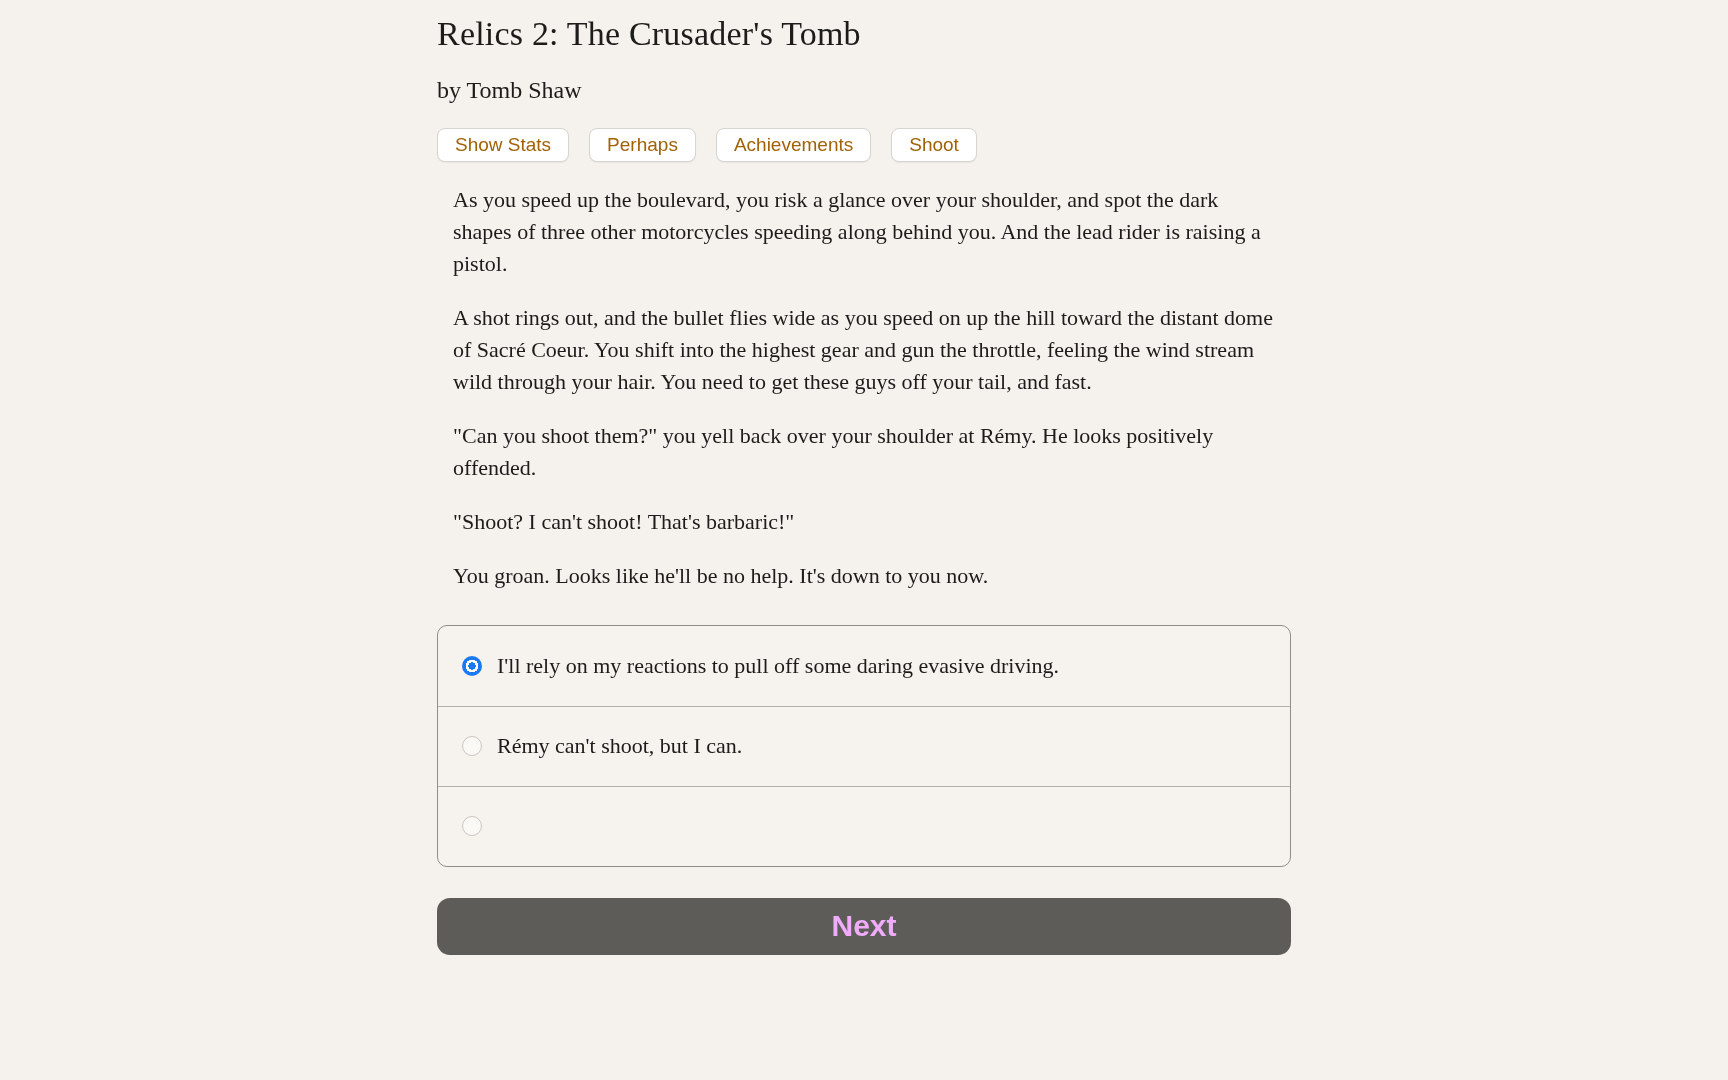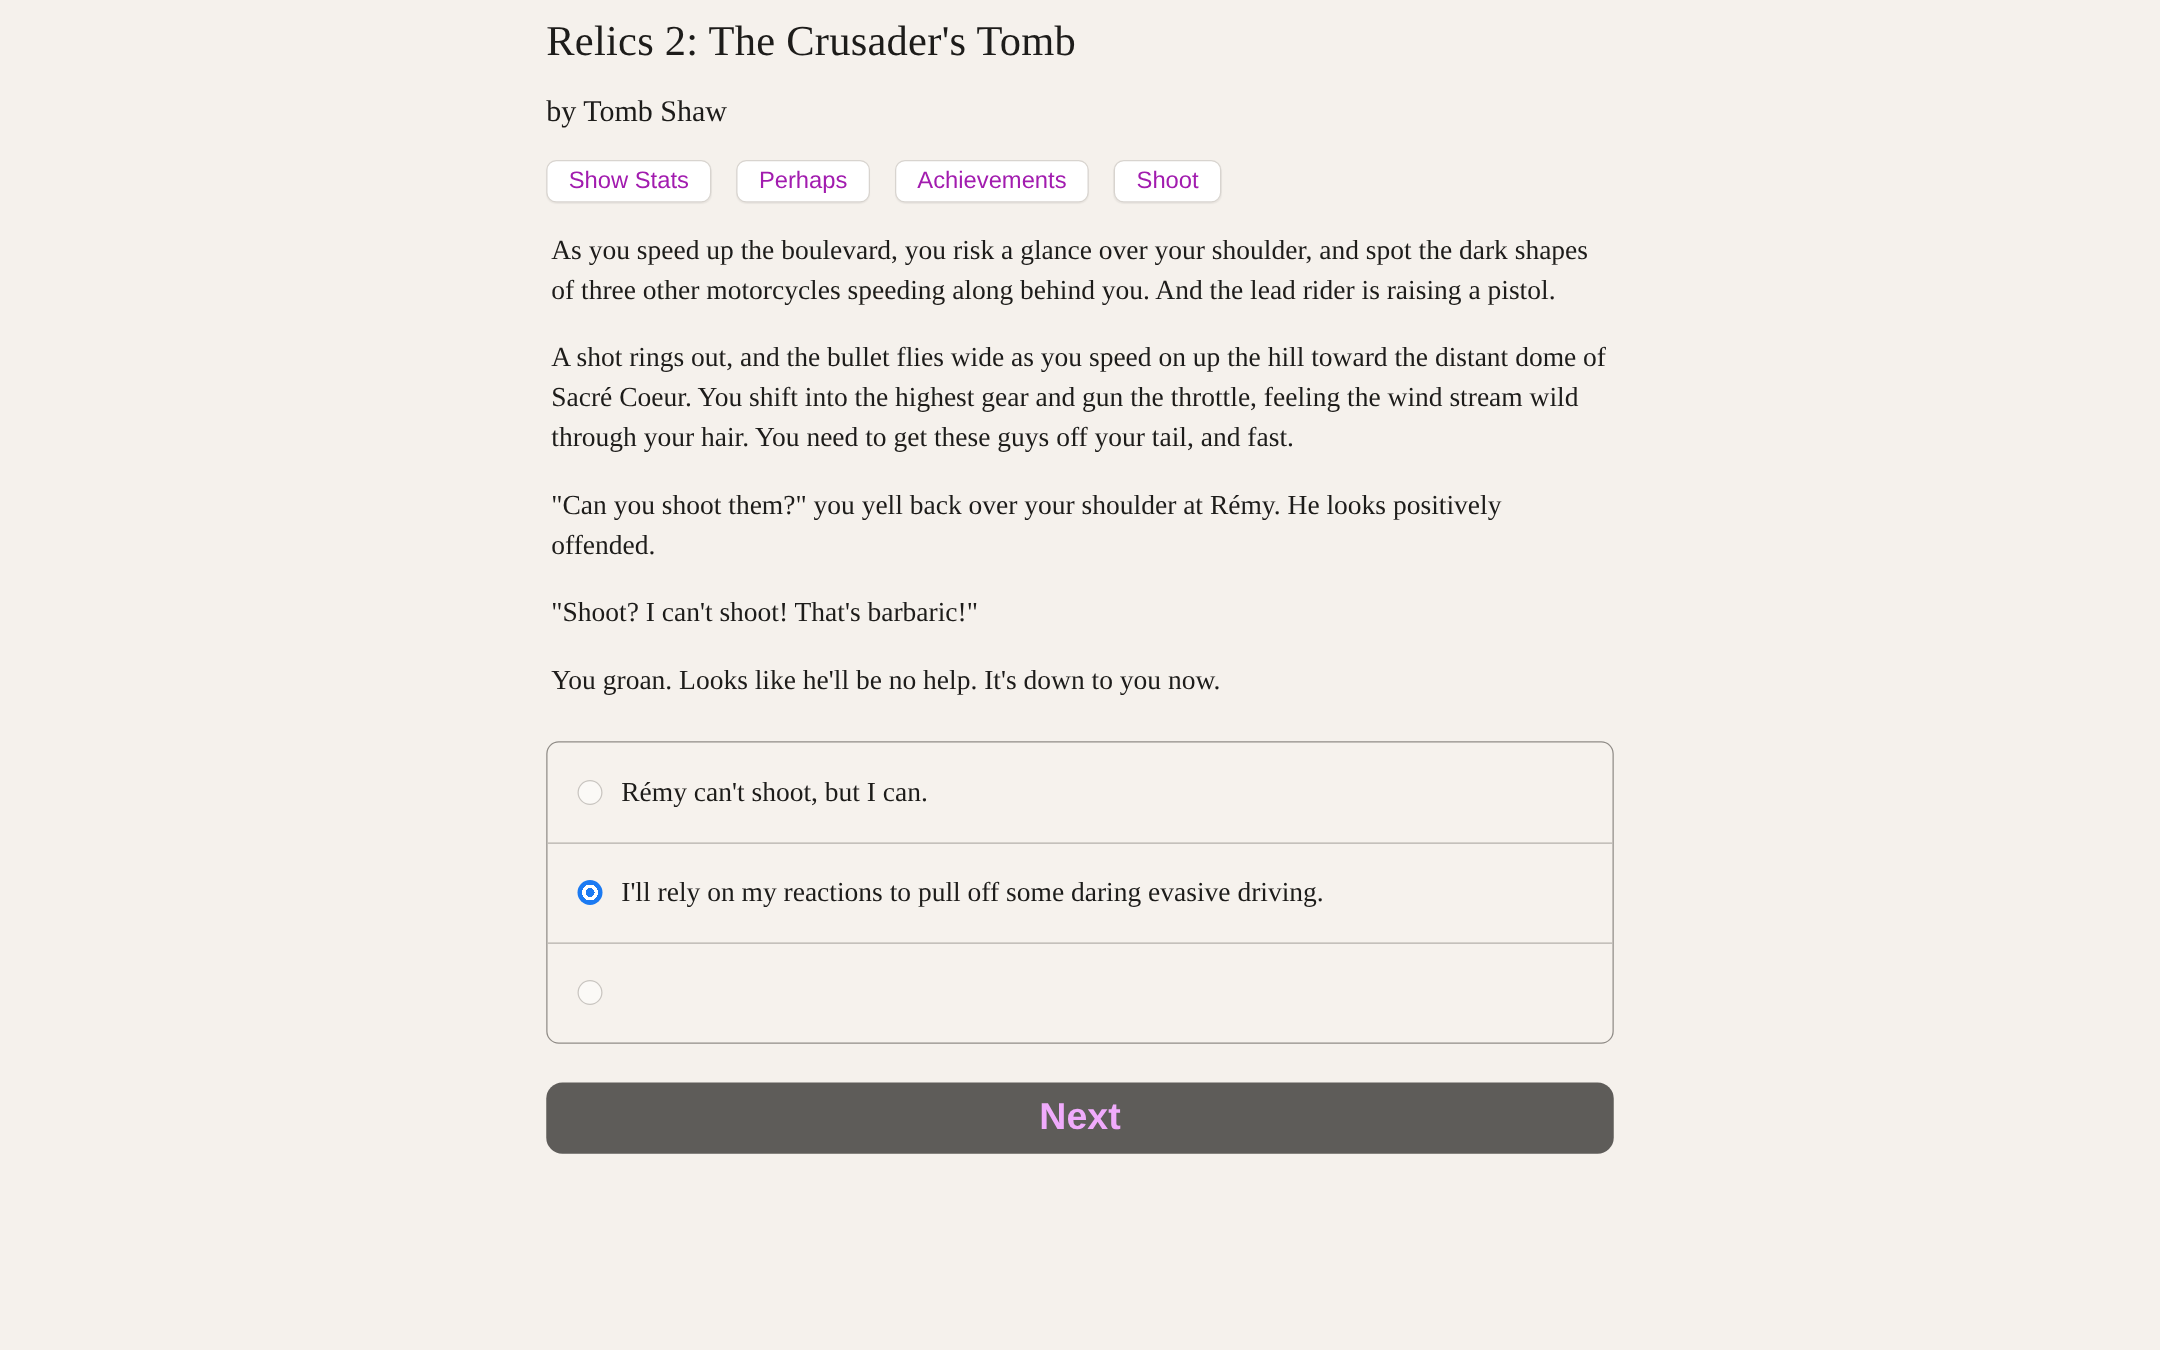--- a/index.html
+++ b/index.html
@@ -40,36 +40,36 @@
     line-height:1.2;
   }
   .toolbar{
     margin-top:23px;
     display:flex;
     gap:20px;
   }
   .toolbar button{
     font-family:"Liberation Sans", sans-serif;
     font-size:19px;
-    color:#a21caf;
+    color:#a16207;
     background:#ffffff;
     border:1px solid var(--btn-border);
     border-radius:8px;
     padding:0 17px;
     height:34px;
     line-height:32px;
     cursor:pointer;
     box-shadow:0 1px 1px rgba(0,0,0,0.05);
     white-space:nowrap;
   }
   .story{margin-top:6px;}
   .story p{
     font-size:22px;
     line-height:32px;
-    margin:22px 4px;
+    margin:22px 16px;
   }
   .choices{
     margin-top:33px;
     border:1px solid var(--box-border);
     border-radius:10px;
     background:#f6f2ed;
     overflow:hidden;
   }
   .choice{
     display:flex;
@@ -134,26 +134,26 @@
   <div class="story">
     <p>As you speed up the boulevard, you risk a glance over your shoulder, and spot the dark shapes of three other motorcycles speeding along behind you. And the lead rider is raising a pistol.</p>
     <p>A shot rings out, and the bullet flies wide as you speed on up the hill toward the distant dome of Sacré Coeur. You shift into the highest gear and gun the throttle, feeling the wind stream wild through your hair. You need to get these guys off your tail, and fast.</p>
     <p>"Can you shoot them?" you yell back over your shoulder at Rémy. He looks positively offended.</p>
     <p>"Shoot? I can't shoot! That's barbaric!"</p>
     <p>You groan. Looks like he'll be no help. It's down to you now.</p>
   </div>
 
   <div class="choices">
     <label class="choice">
+      <span class="radio checked"></span>
+      <span class="choice-text">I'll rely on my reactions to pull off some daring evasive driving.</span>
+    </label>
+    <label class="choice">
       <span class="radio"></span>
       <span class="choice-text">Rémy can't shoot, but I can.</span>
-    </label>
-    <label class="choice">
-      <span class="radio checked"></span>
-      <span class="choice-text">I'll rely on my reactions to pull off some daring evasive driving.</span>
     </label>
     <label class="choice">
       <span class="radio"></span>
     </label>
   </div>
 
   <button class="next-button">Next</button>
 
 </main>
 

